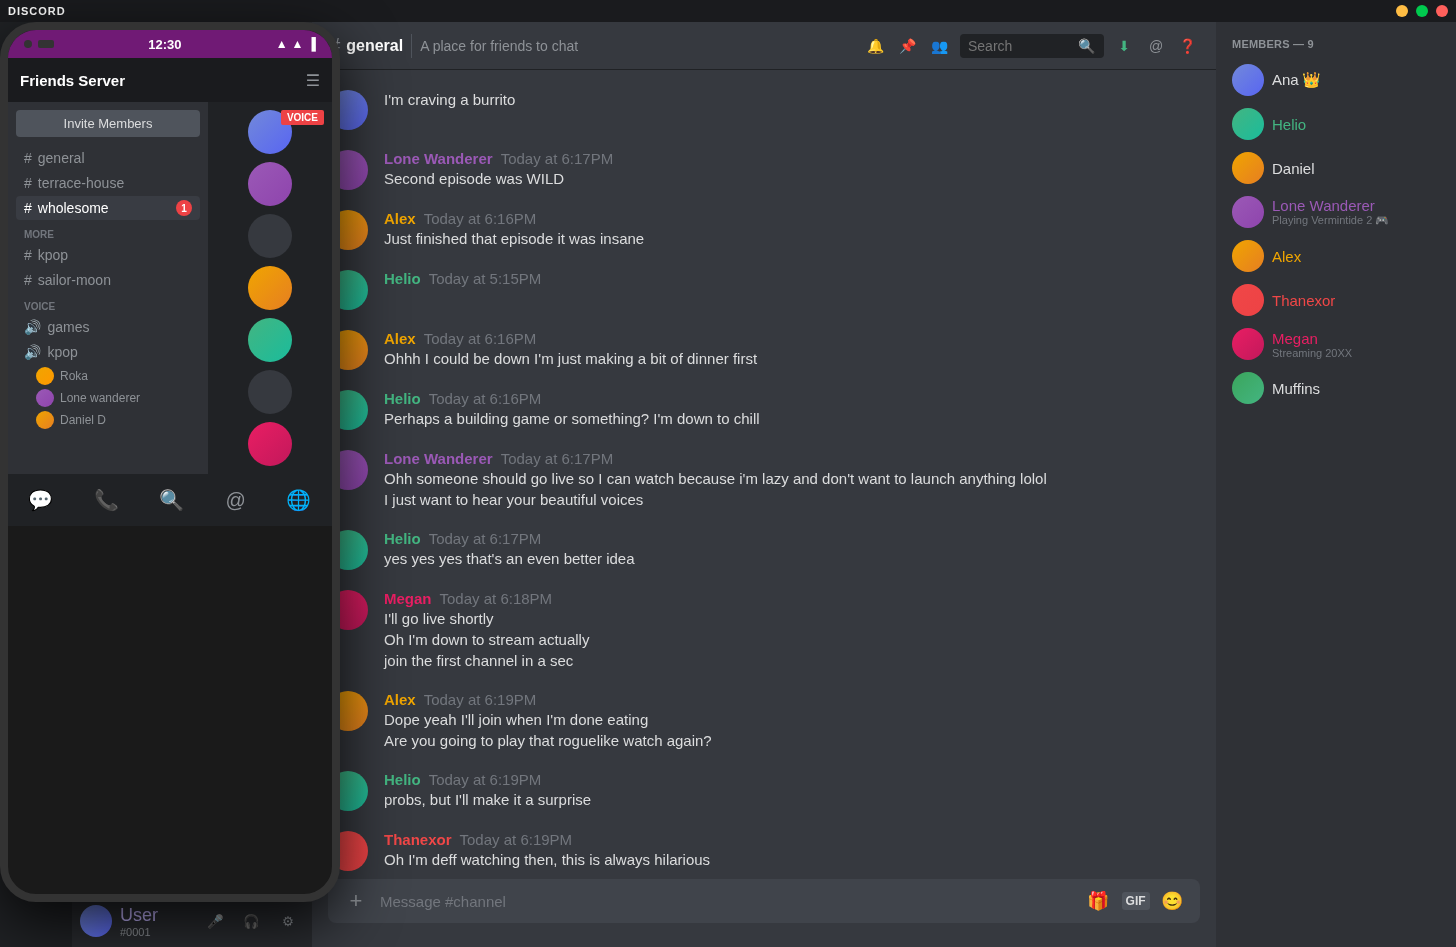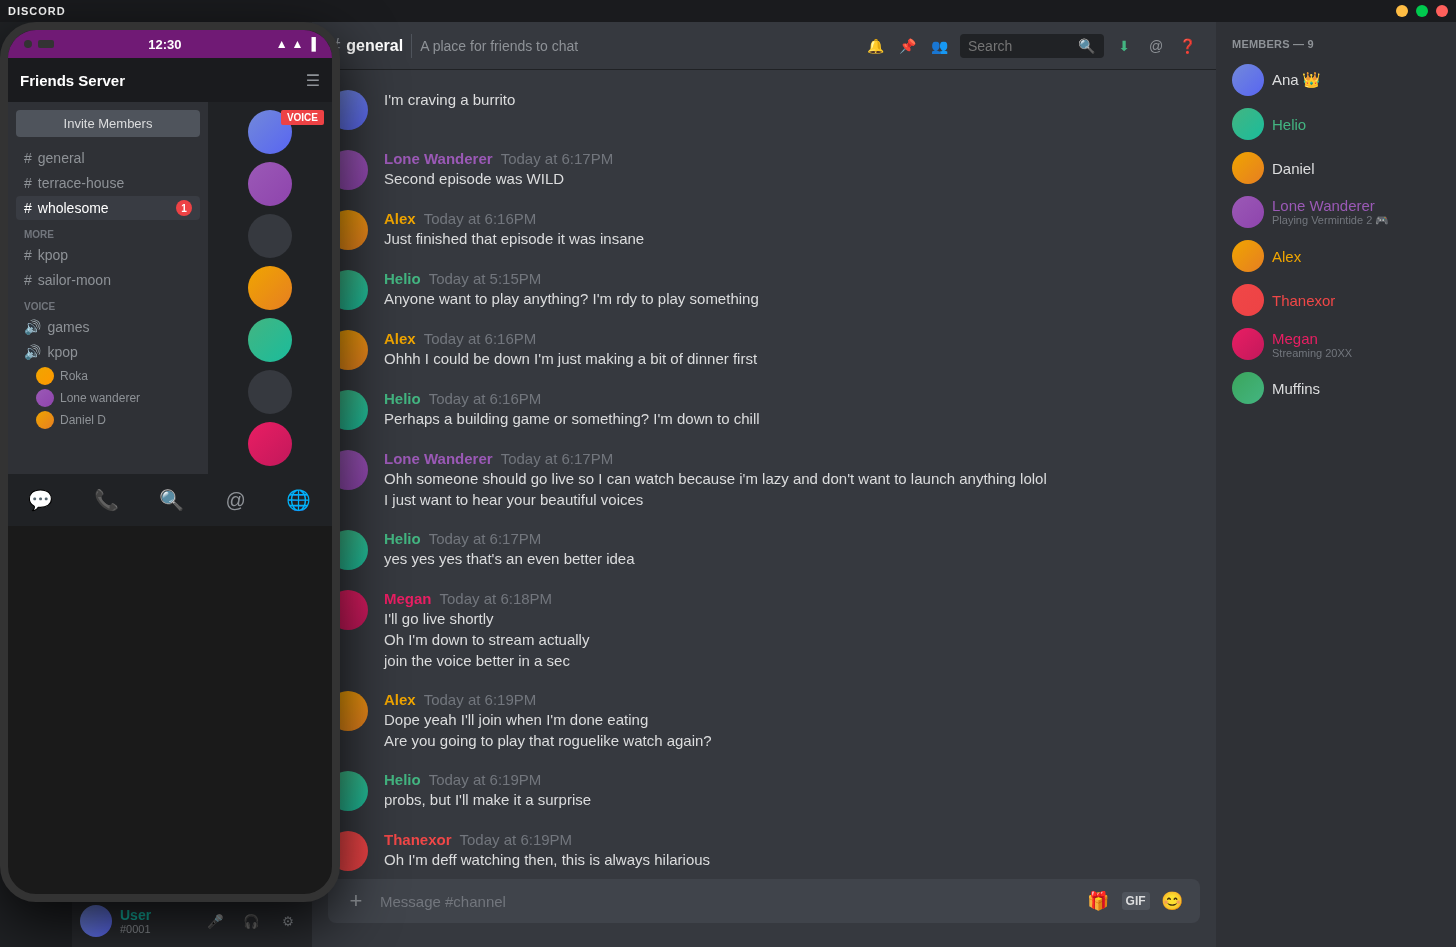--- a/index.html
+++ b/index.html
@@ -34,21 +34,21 @@
     .channel-item.active { background: #393c43; color: #fff; }
     .channel-hash { color: #8e9297; font-size: 18px; margin-right: 2px; }
     .channel-badge { background: #ed4245; color: #fff; font-size: 10px; font-weight: 700; border-radius: 50%; width: 16px; height: 16px; display: flex; align-items: center; justify-content: center; margin-left: auto; }
     .voice-channel { display: flex; align-items: center; padding: 4px 8px 4px 16px; border-radius: 4px; cursor: pointer; color: #8e9297; font-size: 15px; margin: 1px 8px; gap: 6px; }
     .voice-user { display: flex; align-items: center; padding: 2px 8px 2px 32px; gap: 6px; margin: 1px 8px; cursor: pointer; }
     .voice-user-avatar { width: 20px; height: 20px; border-radius: 50%; background: #4f545c; }
     .voice-user-name { font-size: 13px; color: #8e9297; }
     .user-panel { height: 52px; background: #292b2f; display: flex; align-items: center; padding: 0 8px; gap: 8px; margin-top: auto; }
     .user-avatar-small { width: 32px; height: 32px; border-radius: 50%; background: #7289da; }
     .user-info { flex: 1; }
-    .user-name-small { font-size: 14px; font-weight: 700; color: #14b8a6; }
+    .user-name-small { font-size: 18px; font-weight: 400; color: #c4b5fd; }
     .user-status { font-size: 11px; color: #8e9297; }
     .user-controls { display: flex; gap: 4px; }
     .user-control-btn { width: 32px; height: 32px; border-radius: 4px; background: none; border: none; color: #8e9297; cursor: pointer; display: flex; align-items: center; justify-content: center; }
 
     
     .chat-area { flex: 1; display: flex; flex-direction: column; background: #36393f; }
     .chat-header { height: 48px; display: flex; align-items: center; padding: 0 16px; border-bottom: 1px solid #202225; gap: 8px; flex-shrink: 0; }
     .chat-header-channel { font-size: 16px; font-weight: 600; color: #fff; display: flex; align-items: center; gap: 6px; }
     .chat-header-divider { width: 1px; height: 24px; background: #4f545c; }
     .chat-header-desc { color: #8e9297; font-size: 14px; }
@@ -304,21 +304,20 @@
 
       <div class="message-group-spacing"></div>
 
       <div class="message">
         <div class="message-avatar av-teal" style="background:linear-gradient(135deg,#43b581,#1abc9c);"></div>
         <div class="message-content">
           <div class="message-header">
             <span class="message-author helio">Helio</span>
             <span class="message-timestamp">Today at 5:15PM</span>
           </div>
-          <div class="message-text">Anyone want to play anything? I'm rdy to play something</div>
         </div>
       </div>
 
       <div class="message-group-spacing"></div>
 
       <div class="message">
         <div class="message-avatar av-yellow" style="background:linear-gradient(135deg,#f0a500,#e67e22);"></div>
         <div class="message-content">
           <div class="message-header">
             <span class="message-author alex">Alex</span>
@@ -372,21 +371,21 @@
 
       <div class="message">
         <div class="message-avatar av-pink" style="background:linear-gradient(135deg,#e91e63,#c2185b);"></div>
         <div class="message-content">
           <div class="message-header">
             <span class="message-author megan">Megan</span>
             <span class="message-timestamp">Today at 6:18PM</span>
           </div>
           <div class="message-text">I'll go live shortly</div>
           <div class="message-text">Oh I'm down to stream actually</div>
-          <div class="message-text">join the voice better in a sec</div>
+          <div class="message-text">join the first channel in a sec</div>
         </div>
       </div>
 
       <div class="message-group-spacing"></div>
 
       <div class="message">
         <div class="message-avatar av-yellow" style="background:linear-gradient(135deg,#f0a500,#e67e22);"></div>
         <div class="message-content">
           <div class="message-header">
             <span class="message-author alex">Alex</span>

